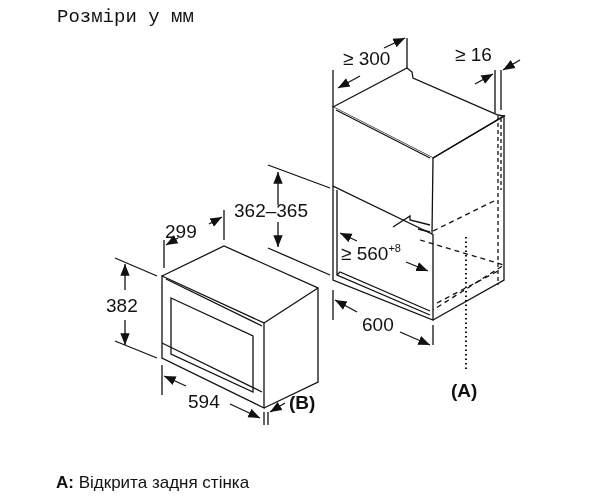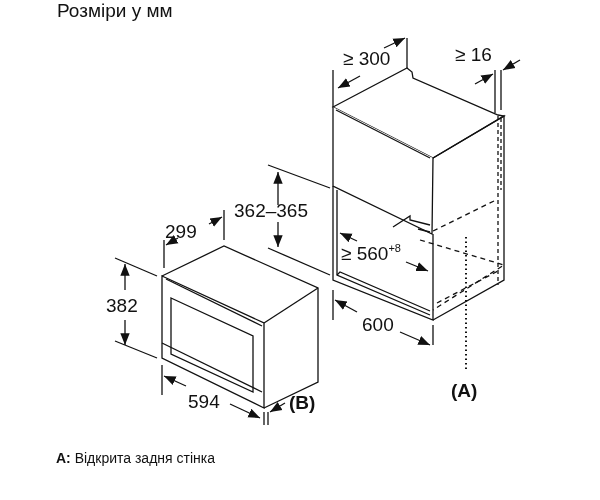--- a/index.html
+++ b/index.html
@@ -1,19 +1,19 @@
 <!DOCTYPE html>
 <html><head>
   <meta charset="utf-8">
   <style>
     html, body { margin: 0; padding: 0; background: #ffffff; }
     body { width: 600px; height: 500px; position: relative; overflow: hidden;
            font-family: "Liberation Sans", sans-serif; color: #111; }
-    .title { position: absolute; left: 57px; top: 0; font-size: 19px; }
-    .legend { position: absolute; left: 56px; top: 448px; font-size: 14px; line-height: 21px; }
+    .title { position: absolute; left: 57px; top: 6px; font-size: 19px; font-family: Liberation Mono, monospace; }
+    .legend { position: absolute; left: 56px; top: 472px; font-size: 17px; line-height: 21px; }
     .legend b { font-weight: bold; }
     svg { position: absolute; left: 0; top: 0; }
     svg text { font-family: "Liberation Sans", sans-serif; fill: #111; }
   </style>
 </head>
 <body>
 
 <div class="title">Розміри у мм</div>
 
 <svg width="600" height="500" viewBox="0 0 600 500">

